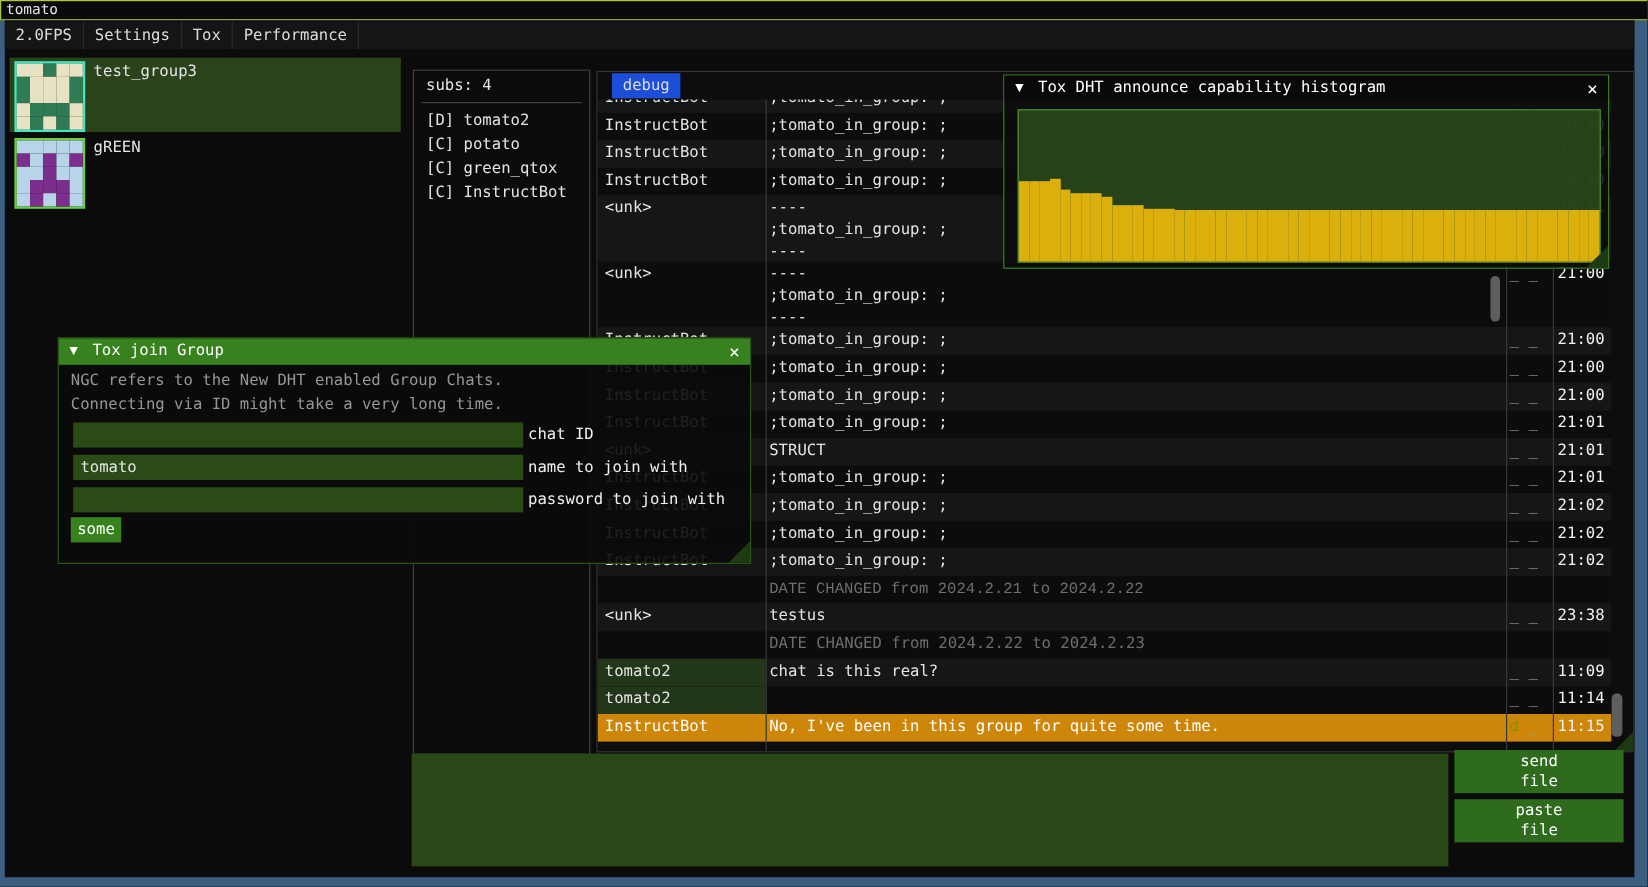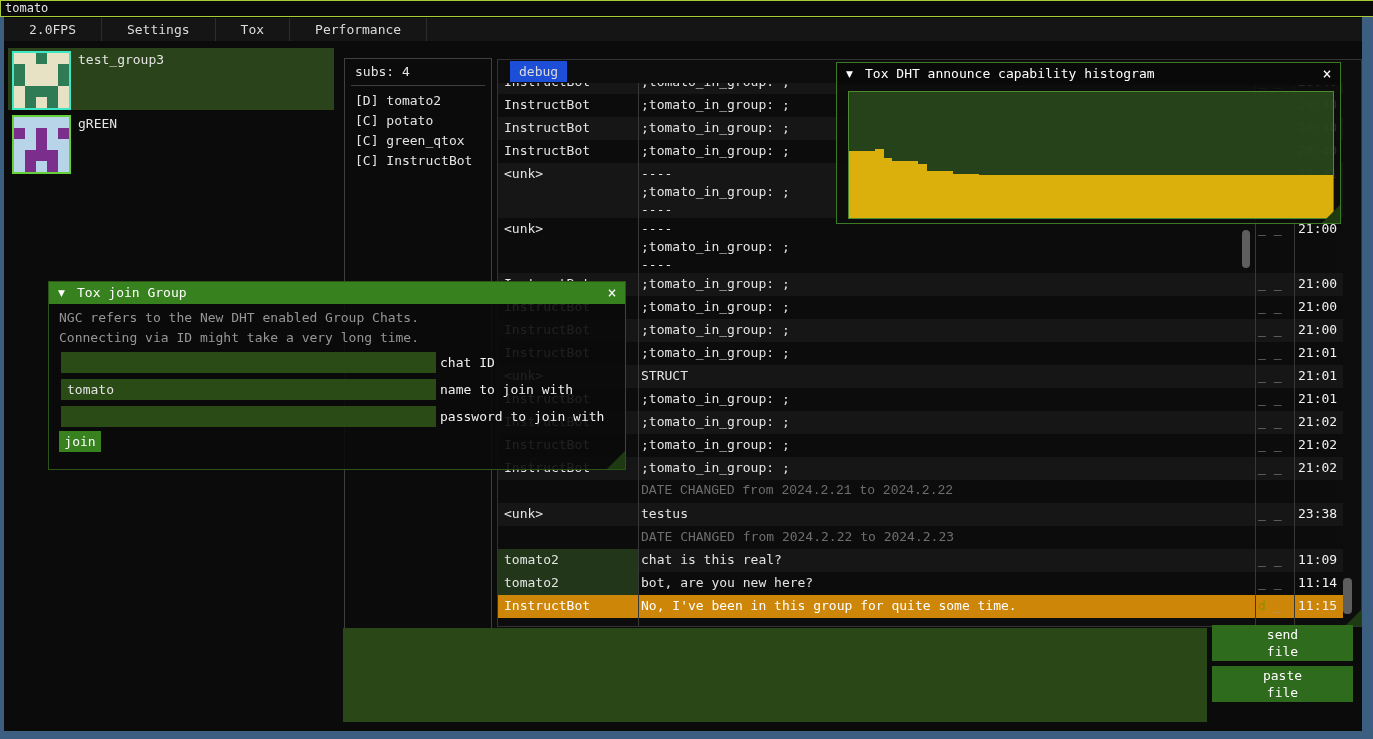--- a/index.html
+++ b/index.html
@@ -5,21 +5,21 @@
   html,body{margin:0;padding:0;background:#222;}
   #app{position:relative;width:1373px;height:739px;background:#3C5E80;overflow:hidden;
        font-family:"DejaVu Sans Mono",monospace;font-size:13px;color:#E4E4E4;}
   .abs{position:absolute;}
   
   #titlebar{left:0;top:0;width:1370px;height:15px;background:#0a0a0a;border:1px solid #A9C938;
             font-size:12px;line-height:15px;padding-left:4px;}
   #frame-content{left:4px;top:17px;width:1358px;height:714px;background:#0b0b0b;}
   
   #menubar{left:4px;top:18px;width:1358px;height:23px;background:#151515;display:flex;align-items:stretch;}
-  .menu-item{line-height:23px;padding:0 25px;border-right:1px solid #2d2d2d;color:#dcdcdc;}
+  .menu-item{line-height:23px;padding:0 9px;border-right:1px solid #2d2d2d;color:#dcdcdc;}
   
   .grow-row{left:8px;width:326px;height:62px;}
   .avatar{width:55px;height:55px;display:grid;grid-template-columns:repeat(5,1fr);grid-template-rows:repeat(5,1fr);}
   .av-wrap{padding:0;line-height:0;}
   
   #subs-panel{left:344px;top:58px;width:146px;height:569px;border:1px solid #3f3f3f;background:#0b0b0b;}
   #subs-header{position:absolute;left:10px;top:5px;}
   #subs-sep{position:absolute;left:6px;right:6px;top:26px;border-top:1px solid #3f3f3f;}
   .sub-item{position:absolute;left:10px;line-height:20px;}
   
@@ -268,21 +268,20 @@
           <span class="cmsg sys">DATE CHANGED from 2024.2.22 to 2024.2.23</span>
         </div>
         <div class="crow light" style="top: 466px; height: 23px;">
           <span class="cname green">tomato2</span>
           <span class="cmsg">chat is this real?</span>
           <span class="cflags"><span>_</span> <span>_</span></span>
           <span class="ctime">11:09</span>
         </div>
         <div class="crow" style="top: 489px; height: 23px;">
           <span class="cname green">tomato2</span>
-          <span class="cmsg">bot, are you new here?</span>
           <span class="cflags"><span>_</span> <span>_</span></span>
           <span class="ctime">11:14</span>
         </div>
         <div class="crow hl" style="top: 512px; height: 23px;">
           <span class="cname">InstructBot</span>
           <span class="cmsg">No, I've been in this group for quite some time.</span>
           <span class="cflags"><span class="flagd">d</span> <span>_</span></span>
           <span class="ctime">11:15</span>
         </div>
       </div>
@@ -312,21 +311,21 @@
       <span class="close-btn">×</span>
     </div>
     <div class="join-desc" style="top:26px;">NGC refers to the New DHT enabled Group Chats.</div>
     <div class="join-desc" style="top:46px;">Connecting via ID might take a very long time.</div>
     <input class="join-input" style="top: 70px;">
     <div class="join-label" style="top:70px;">chat ID</div>
     <input class="join-input" style="top: 97px;" value="tomato">
     <div class="join-label" style="top:97px;">name to join with</div>
     <input class="join-input" style="top: 124px;">
     <div class="join-label" style="top:124px;">password to join with</div>
-    <div id="join-button">join</div>
+    <div id="join-button">some</div>
     <div class="grip" style="right:0;bottom:0;border-width:0 0 18px 18px;border-color:transparent transparent #1E3A12 transparent;"></div>
   </div>
 
   <div class="abs fwin" id="hist-window">
     <div id="hist-titlebar">
       <span class="collapse-arrow">▼</span>
       <span class="win-title">Tox DHT announce capability histogram</span>
       <span class="close-btn">×</span>
     </div>
     <div id="plot-area">

